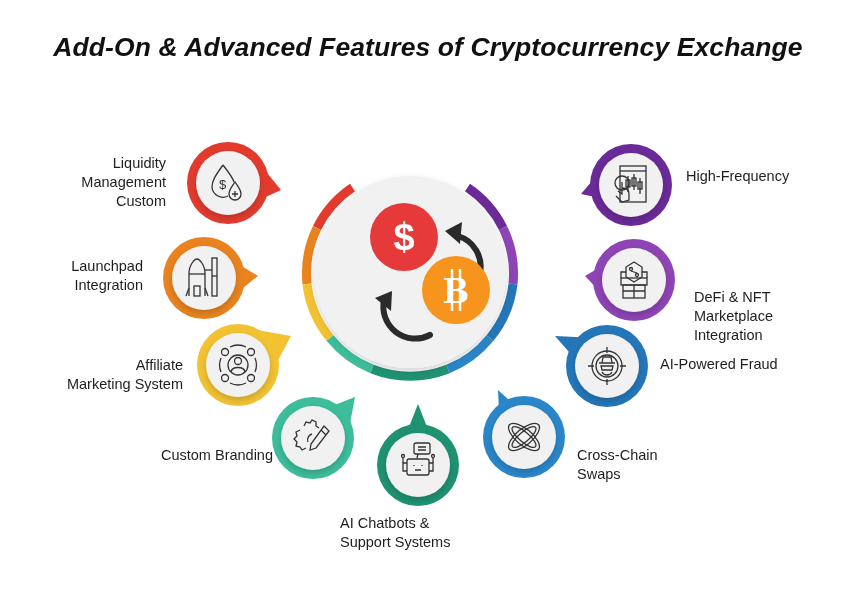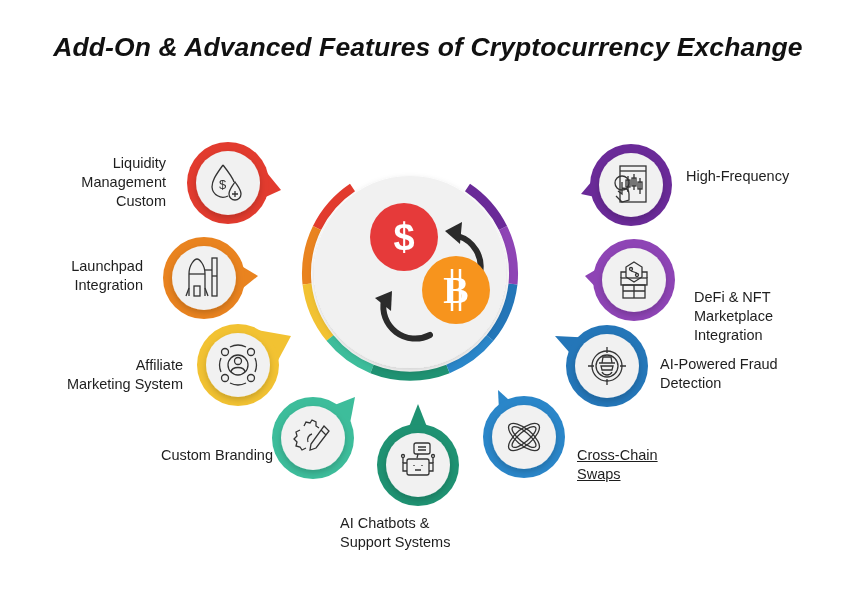--- a/index.html
+++ b/index.html
@@ -153,41 +153,40 @@
   <path d="M 35 10 L 24 0 L 26 42 Z" fill="#2a86c9"></path>
   <circle cx="50" cy="47" r="41" fill="#2a86c9"></circle>
   <circle cx="50" cy="47" r="32" fill="#f1f1f1" filter="url(#sh)"></circle>
   <g fill="none" stroke="#333" stroke-width="1.3">
     <ellipse cx="50" cy="47" rx="19" ry="8" transform="rotate(40 50 47)"></ellipse>
     <ellipse cx="50" cy="47" rx="19" ry="8" transform="rotate(-40 50 47)"></ellipse>
     <ellipse cx="50" cy="47" rx="15" ry="5" transform="rotate(40 50 47)"></ellipse>
     <ellipse cx="50" cy="47" rx="15" ry="5" transform="rotate(-40 50 47)"></ellipse>
   </g>
 </svg>
-<div class="label l" style="left:577px;top:446px;width:120px;text-decoration:underline;">
+<div class="label l" style="left:577px;top:446px;width:120px;">
   <div>Cross-Chain</div>
     <div>Swaps</div>
 </div>
 
 <svg class="node" style="left:555px;top:320px;" width="110" height="90" viewBox="0 0 110 90">
   <path d="M 40 18 L 0 16 L 28 48 Z" fill="#2476b8"></path>
   <circle cx="52" cy="46" r="41" fill="#2476b8"></circle>
   <circle cx="52" cy="46" r="32" fill="#f1f1f1" filter="url(#sh)"></circle>
   <g fill="none" stroke="#333" stroke-width="1.3">
     <circle cx="52" cy="46" r="15"></circle>
     <circle cx="52" cy="46" r="11"></circle>
     <path d="M 52 27 L 52 33 M 52 59 L 52 65 M 33 46 L 39 46 M 65 46 L 71 46"></path>
     <path d="M 44 43 L 60 43 M 47 43 L 48 37 L 56 37 L 57 43"></path>
     <path d="M 46 46 L 58 46 L 57 50 L 47 50 Z"></path>
     <path d="M 47 52 C 49 56 55 56 57 52"></path>
   </g>
 </svg>
 <div class="label l" style="left:660px;top:355px;width:140px;">
   <div>AI-Powered Fraud</div>
-    <div>Detection</div>
 </div>
 
 <svg class="node" style="left:582px;top:236px;" width="110" height="90" viewBox="0 0 110 90">
   <path d="M 20 30 L 3 40 L 20 58 Z" fill="#8e44b5"></path>
   <circle cx="52" cy="44" r="41" fill="#8e44b5"></circle>
   <circle cx="52" cy="44" r="32" fill="#f1f1f1" filter="url(#sh)"></circle>
   <g fill="none" stroke="#333" stroke-width="1.3">
     <path d="M 52 26 L 60 31 L 60 41 L 52 46 L 44 41 L 44 31 Z"></path>
     <circle cx="49" cy="33" r="1.5"></circle>
       <circle cx="55" cy="39" r="1.5"></circle>

